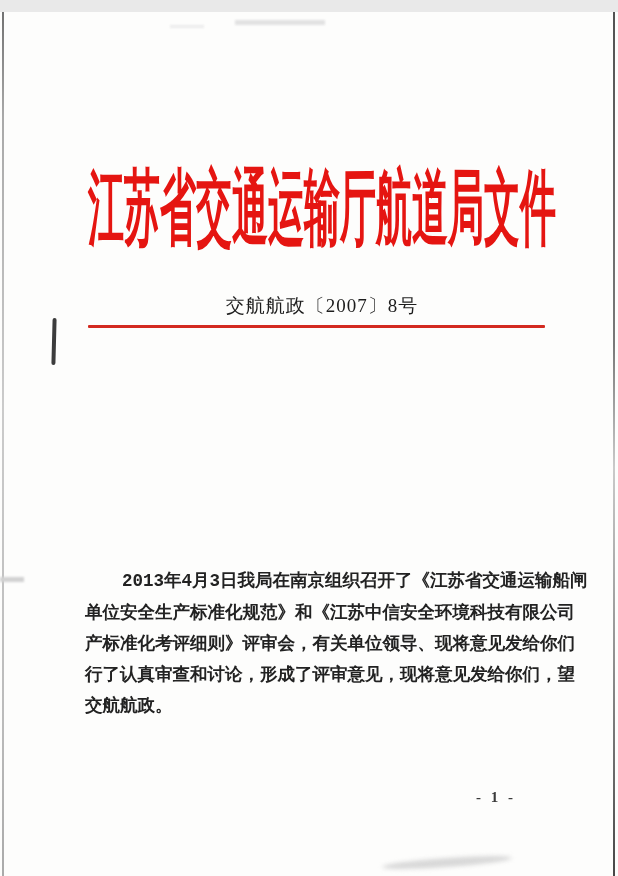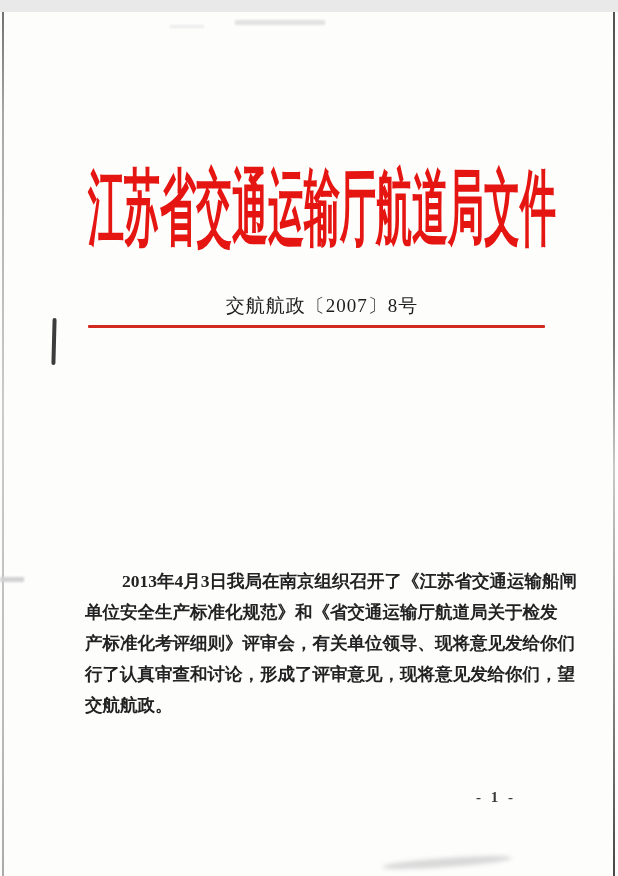--- a/index.html
+++ b/index.html
@@ -44,21 +44,21 @@
   .doc-title{top:381px;}
   .doc-title .inner{
     display:inline-block;
     font-size:22px;line-height:30px;font-weight:bold;color:#111;
     transform:scaleY(1.18);transform-origin:50% 0;white-space:nowrap;
   }
   .salutation{position:absolute;left:85px;top:521px;font-size:17.5px;font-weight:600;color:#222;}
   .paragraph{position:absolute;left:85px;top:554px;width:500px;
     font-size:17.5px;line-height:31px;font-weight:600;color:#222;}
   .bline{white-space:nowrap;}
-  .bline.indent{padding-left:37px;}
+  .bline.indent{padding-left:37px;font-family:Liberation Mono, monospace;}
   .paragraph mark{background:var(--hl,#f6e43b);color:inherit;padding:0 1px;}
   .page-number{position:absolute;left:476px;top:777px;font-size:15px;
     letter-spacing:3px;color:#3a3a3a;font-weight:600;}
 </style>
 </head>
 <body>
 
 <div class="page" style="--red: #e51511; --line-red: #d32a20; --hl: #f6e43b;">
 
   <div class="edge-left"></div>
@@ -77,21 +77,21 @@
   </div>
 
   <div class="centered doc-number">交航航政〔2007〕8号</div>
 
   <div class="red-line"></div>
 
 
 
   <div class="paragraph">
       <div class="bline indent"><span>2013年4月3日我局在南京组织召开了《江苏省交通运输船闸</span></div>
-      <div class="bline"><span>单位安全生产标准化规范》和《省交通运输厅航道局关于检发</span></div>
+      <div class="bline"><span>单位安全生产标准化规范》和《江苏中信安全环境科技有限公司</span></div>
       <div class="bline"><span>产标准化考评细则》评审会，有关单位领导、现将意见发给你们</span></div>
       <div class="bline"><span>行了认真审查和讨论，形成了评审意见，现将意见发给你们，望</span></div>
       <div class="bline"><span>交航航政。</span></div>
     </div>
 
   <div class="page-number">- 1 -</div>
 
 </div>
 
 </body></html>

